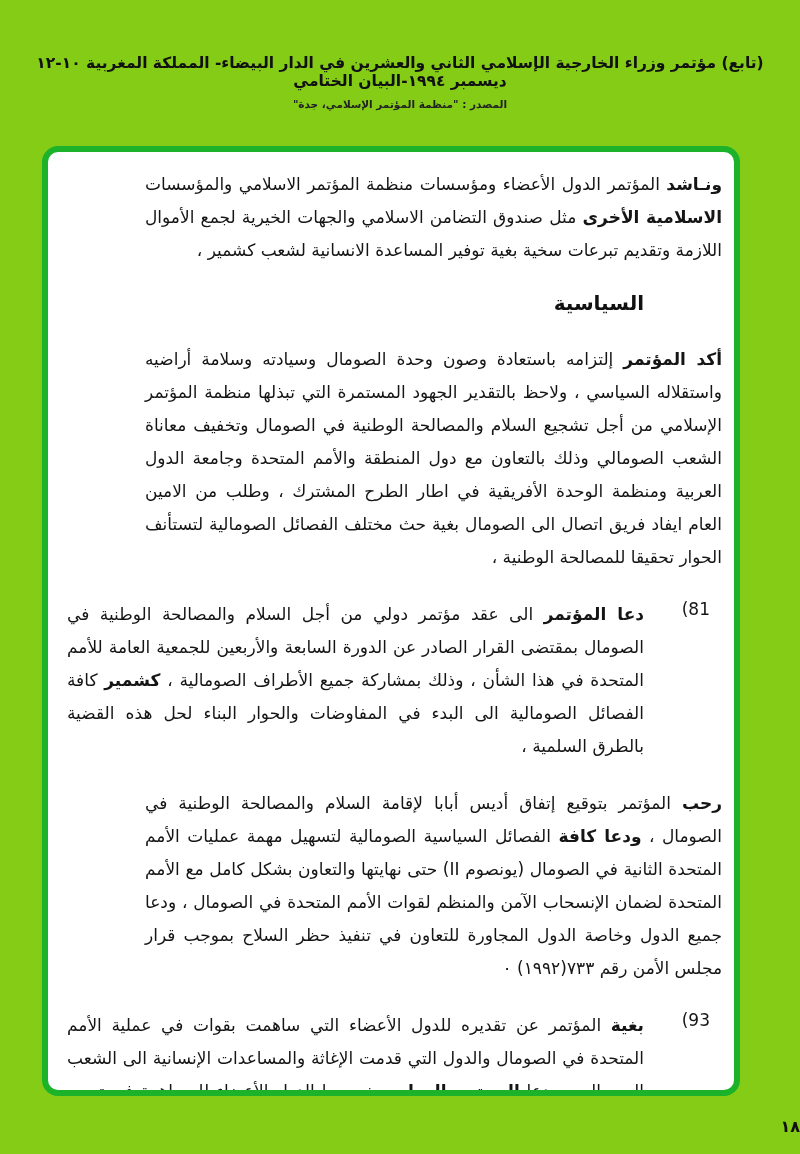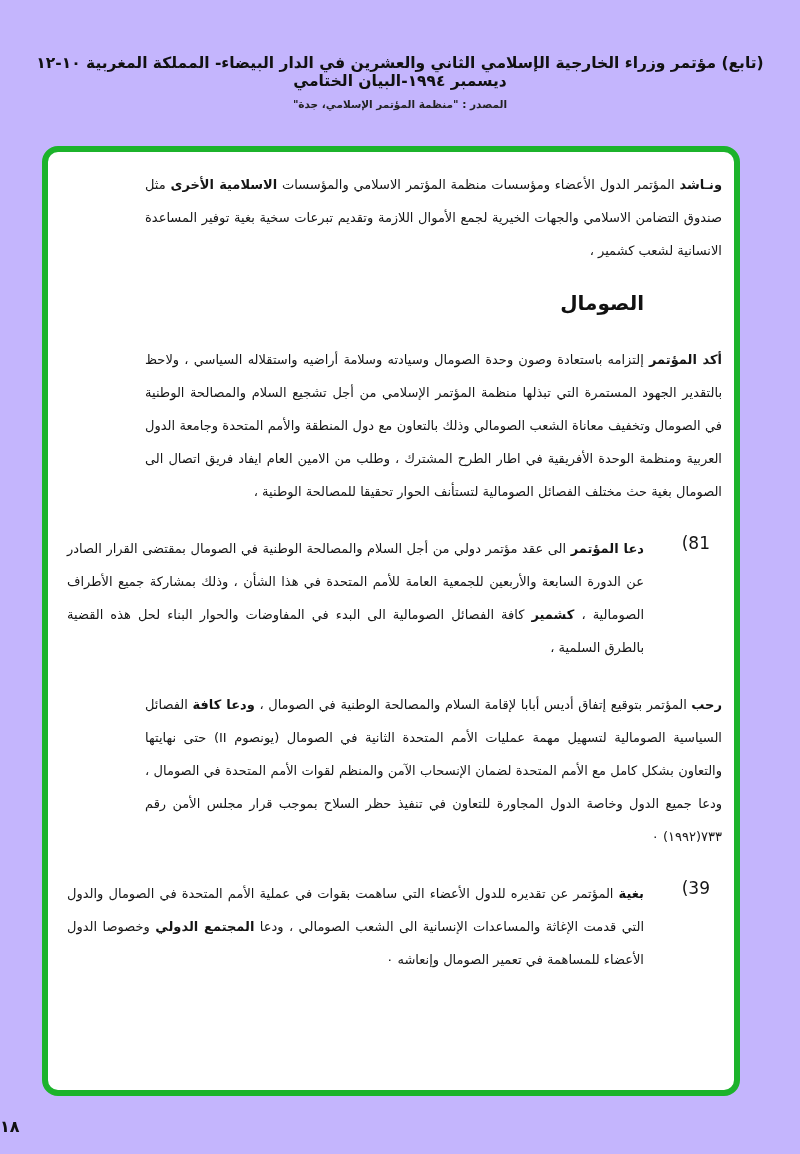--- a/index.html
+++ b/index.html
@@ -1,20 +1,20 @@
 <!DOCTYPE html>
 <html lang="ar"><head>
 <meta charset="utf-8">
 <style>
   html, body { margin: 0; padding: 0; background: #ffffff; }
   .page {
     position: relative;
     width: 800px;
     height: 1154px;
-    background: #c4b5fd;
+    background: #84cc16;
     font-family: "DejaVu Sans", sans-serif;
     color: #151515;
     overflow: hidden;
   }
   .header-title {
     position: absolute;
     top: 54px;
     left: 12px;
     right: 12px;
     direction: rtl;
@@ -57,40 +57,40 @@
     flex: 0 0 78px;
     box-sizing: border-box;
     padding-right: 12px;
     padding-top: 1px;
     font-size: 17px;
     color: #151515;
     text-align: right;
   }
   .para-text {
     flex: 0 0 577px;
-    font-size: 13px;
+    font-size: 17px;
     line-height: 33px;
     text-align: justify;
     color: #151515;
   }
   .para-text b { font-weight: bold; }
   .section-heading {
     direction: rtl;
     text-align: right;
     margin: 12px 78px 28px 0;
     font-size: 20px;
     font-weight: bold;
     color: #111;
   }
   .page-number {
     position: absolute;
     bottom: 18px;
     left: 0;
     right: 0;
-    text-align: left;
+    text-align: right;
     font-size: 16px;
     font-weight: bold;
     color: #111;
     margin-top: 26px;
   }
 </style>
 </head>
 <body>
 
 <div class="page">
@@ -98,37 +98,37 @@
   <div class="header-title">(تابع) مؤتمر وزراء الخارجية الإسلامي الثاني والعشرين في الدار البيضاء- المملكة المغربية ١٠-١٢ ديسمبر ١٩٩٤-البيان الختامي</div>
 
   <div class="source-line">المصدر : "منظمة المؤتمر الإسلامي، جدة"</div>
 
   <div class="green-box" style="border-color: rgb(28, 179, 43);">
 
     <div class="para-row">
       <div class="para-text"><b>ونـاشد</b><span> المؤتمر الدول الأعضاء ومؤسسات منظمة المؤتمر الاسلامي والمؤسسات </span><b>الاسلامية الأخرى</b><span> مثل صندوق التضامن الاسلامي والجهات الخيرية لجمع الأموال اللازمة وتقديم تبرعات سخية بغية توفير المساعدة الانسانية لشعب كشمير ،</span></div>
     </div>
 
-    <div class="section-heading">الصومال</div>
+    <div class="section-heading">السياسية</div>
 
     <div class="para-row">
       <div class="para-text"><b>أكد المؤتمر</b><span> إلتزامه باستعادة وصون وحدة الصومال وسيادته وسلامة أراضيه واستقلاله السياسي ، ولاحظ بالتقدير الجهود المستمرة التي تبذلها منظمة المؤتمر الإسلامي من أجل تشجيع السلام والمصالحة الوطنية في الصومال وتخفيف معاناة الشعب الصومالي وذلك بالتعاون مع دول المنطقة والأمم المتحدة وجامعة الدول العربية ومنظمة الوحدة الأفريقية في اطار الطرح المشترك ، وطلب من الامين العام ايفاد فريق اتصال الى الصومال بغية حث مختلف الفصائل الصومالية لتستأنف الحوار تحقيقا للمصالحة الوطنية ،</span><b></b><span></span></div>
     </div>
 
     <div class="para-row">
       <div class="para-num">81)</div>
       <div class="para-text"><b>دعا المؤتمر</b><span> الى عقد مؤتمر دولي من أجل السلام والمصالحة الوطنية في الصومال بمقتضى القرار الصادر عن الدورة السابعة والأربعين للجمعية العامة للأمم المتحدة في هذا الشأن ، وذلك بمشاركة جميع الأطراف الصومالية ، </span><b>كشمير</b><span> كافة الفصائل الصومالية الى البدء في المفاوضات والحوار البناء لحل هذه القضية بالطرق السلمية ،</span></div>
     </div>
 
     <div class="para-row">
       <div class="para-text"><b>رحب</b><span> المؤتمر بتوقيع إتفاق أديس أبابا لإقامة السلام والمصالحة الوطنية في الصومال ، </span><b>ودعا كافة</b><span> الفصائل السياسية الصومالية لتسهيل مهمة عمليات الأمم المتحدة الثانية في الصومال (يونصوم II) حتى نهايتها والتعاون بشكل كامل مع الأمم المتحدة لضمان الإنسحاب الآمن والمنظم لقوات الأمم المتحدة في الصومال ، ودعا جميع الدول وخاصة الدول المجاورة للتعاون في تنفيذ حظر السلاح بموجب قرار مجلس الأمن رقم ٧٣٣(١٩٩٢) ٠</span></div>
     </div>
 
     <div class="para-row">
-      <div class="para-num">39)</div>
+      <div class="para-num">93)</div>
       <div class="para-text"><b>بغية</b><span> المؤتمر عن تقديره للدول الأعضاء التي ساهمت بقوات في عملية الأمم المتحدة في الصومال والدول التي قدمت الإغاثة والمساعدات الإنسانية الى الشعب الصومالي ، ودعا </span><b>المجتمع الدولي</b><span> وخصوصا الدول الأعضاء للمساهمة في تعمير الصومال وإنعاشه ٠</span></div>
     </div>
 
   </div>
 
   <div class="page-number">١٨</div>
 
 </div>
 
 </body></html>

